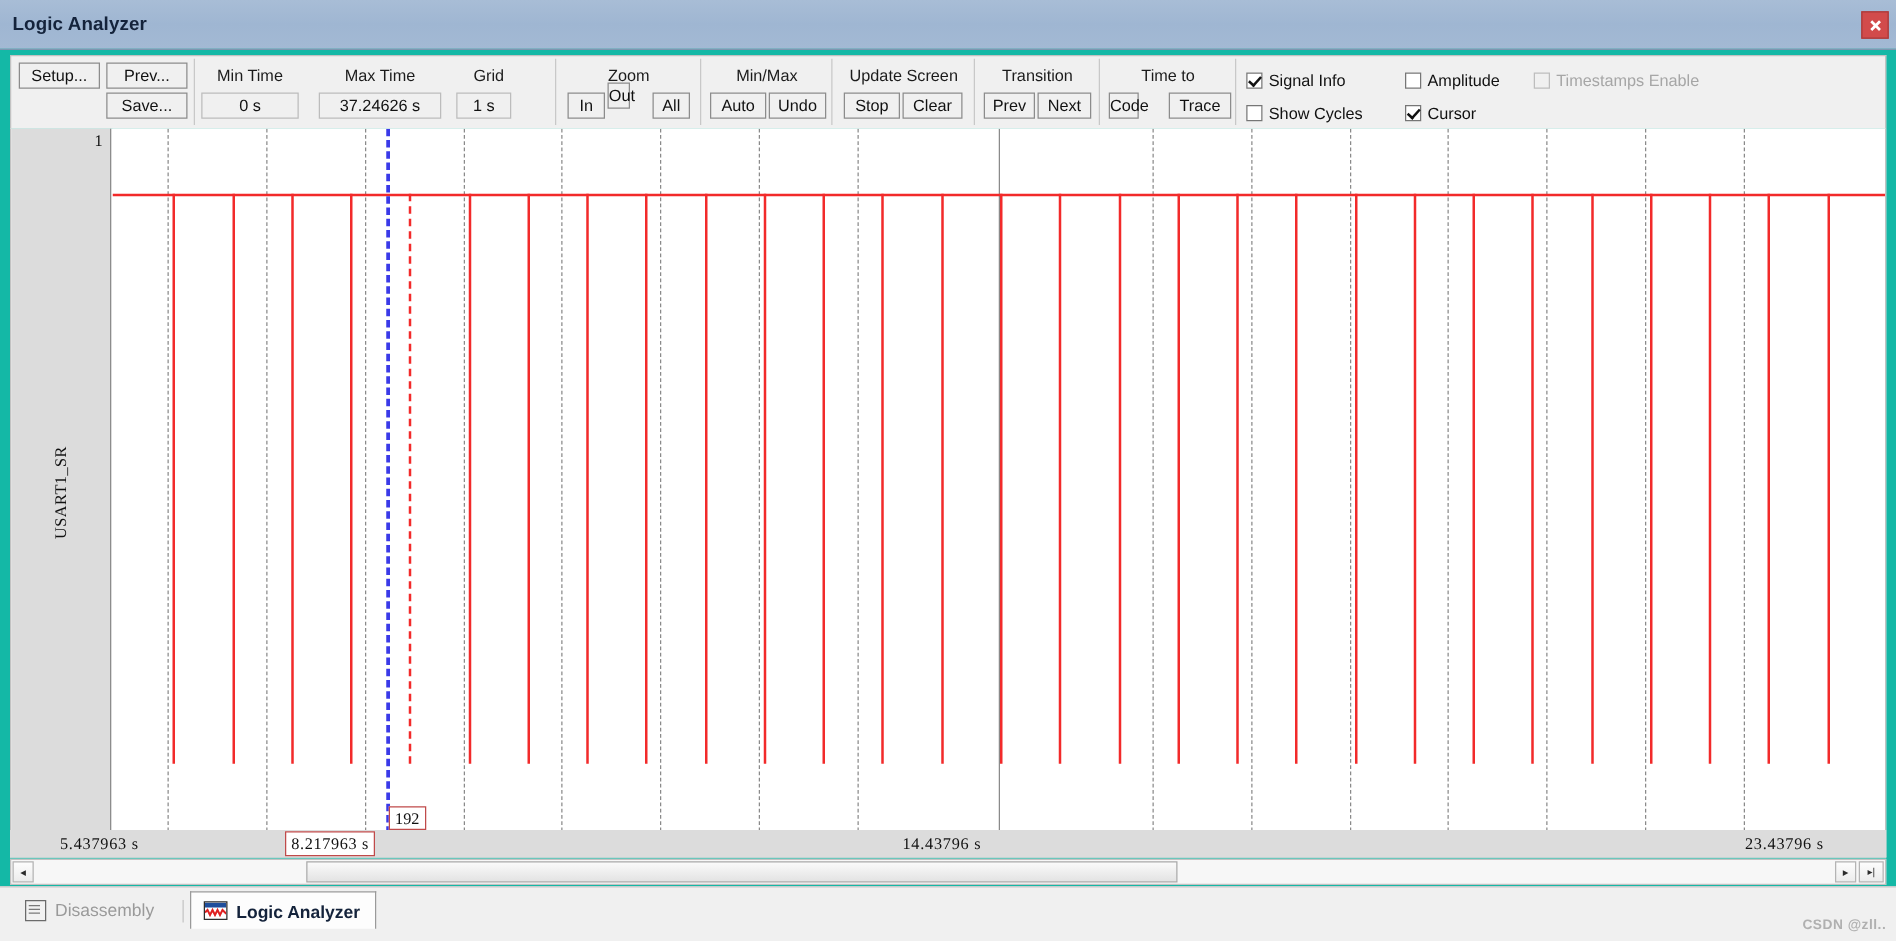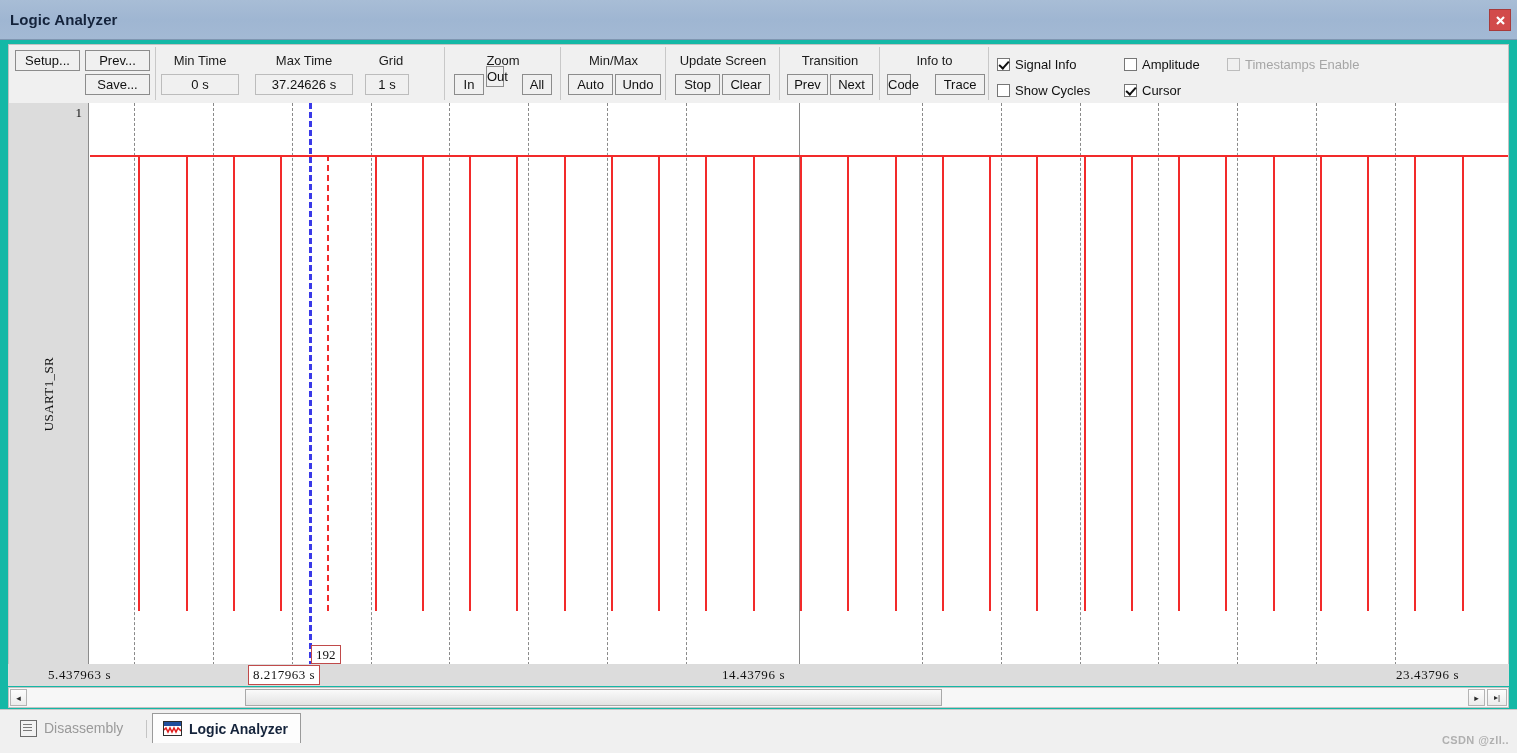--- a/index.html
+++ b/index.html
@@ -260,21 +260,20 @@
     border: 1px solid #c04a4a;
     box-sizing: border-box;
     font-size: 13px;
     color: #111;
     padding: 0 4px;
     line-height: 18px;
     height: 20px;
     font-family: "Liberation Serif", serif;
     white-space: nowrap;
     letter-spacing: .5px;
-    margin-left: 20px;
   }
 
   
   .hscroll {
     position: absolute;
     left: 8px; top: 687px;
     width: 1501px; height: 21px;
     background: #f7f7f7;
     border: 1px solid #c2c2c2;
     box-sizing: border-box;
@@ -425,21 +424,21 @@
     <div class="tb-sep" style="left:770px"></div>
 
     <div class="tb-group" style="left:773px;width:96px">
       <div class="grp-title">Transition</div>
       <div class="btn" style="left:5px;top:29px;width:41px">Prev</div>
       <div class="btn" style="left:48px;top:29px;width:43px">Next</div>
     </div>
     <div class="tb-sep" style="left:870px"></div>
 
     <div class="tb-group" style="left:873px;width:105px">
-      <div class="grp-title">Info to</div>
+      <div class="grp-title">Time to</div>
       <div class="btn" style="left:5px;top:29px;width:24px">Code</div>
       <div class="btn" style="left:53px;top:29px;width:50px">Trace</div>
     </div>
     <div class="tb-sep" style="left:979px"></div>
 
     <div class="cbrow" style="left:988px;top:12px">
       <span class="cbox checked"></span>
       <span>Signal Info</span>
     </div>
     <div class="cbrow" style="left:1115px;top:12px">

